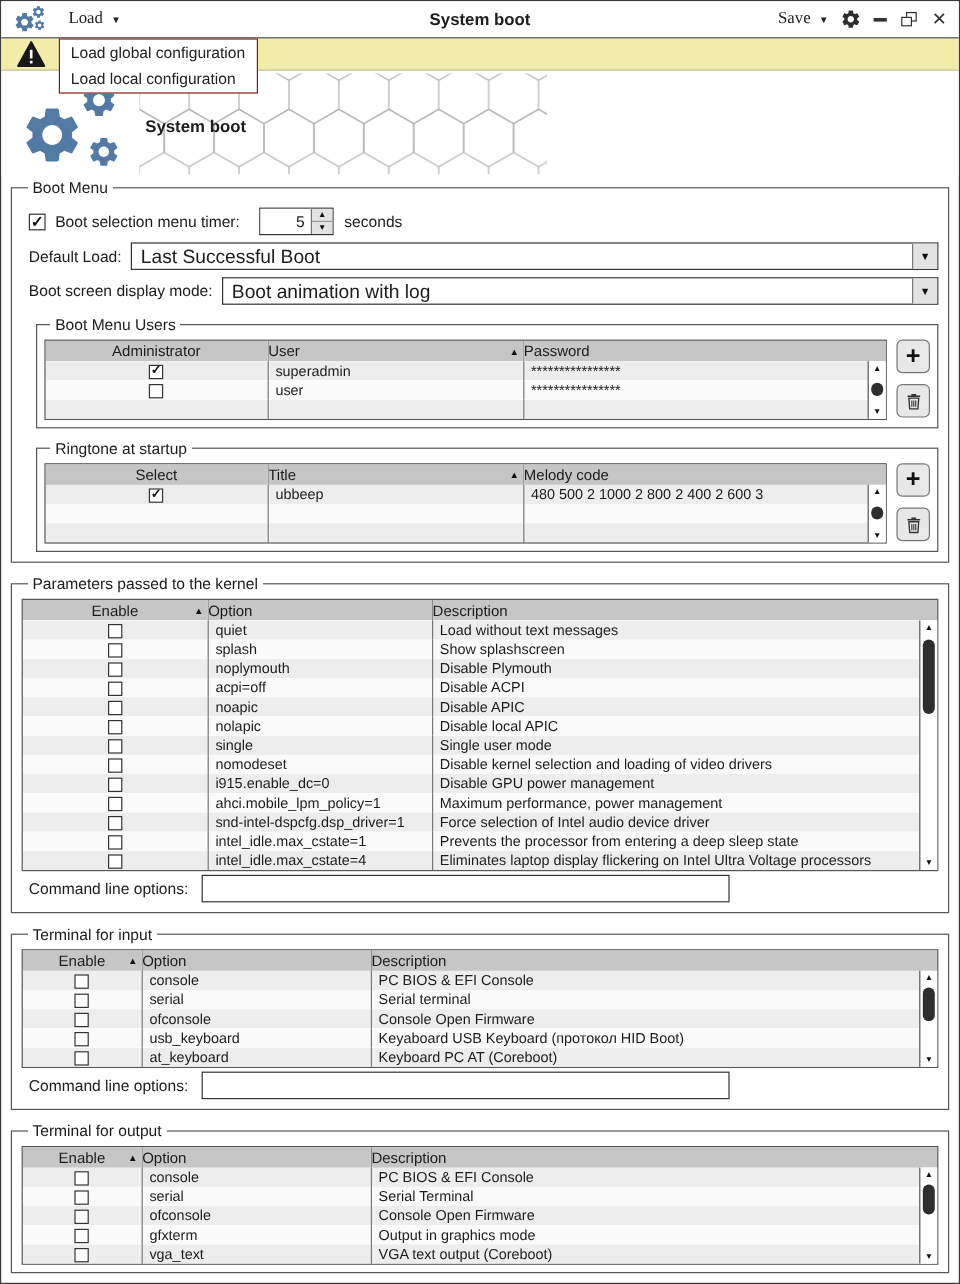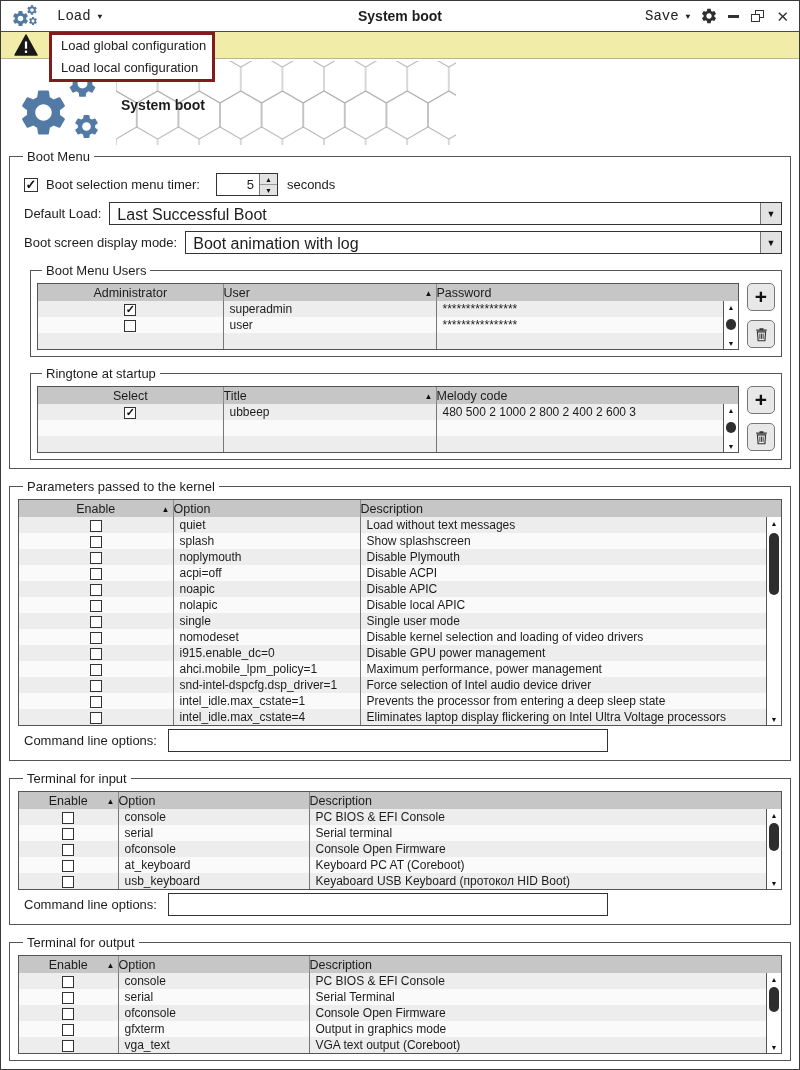--- a/index.html
+++ b/index.html
@@ -4,40 +4,40 @@
 <style>
   * { margin:0; padding:0; box-sizing:border-box; }
   body { background:#888; font-family:"Liberation Sans", sans-serif; }
   .window{ width:800px; height:1070px; background:#fff; border:1px solid #3a3a3a;
            position:relative; overflow:hidden; color:#1c1c1c; font-size:13px; }
 
   
   .titlebar{ height:31px; border-bottom:1px solid #4a4a4a; display:flex; align-items:center;
              padding:0 10px; position:relative; background:#fff; }
   .app-icon{ margin-right:16px; display:flex; }
-  .menu-btn{ background:none; border:none; font-family:Liberation Mono, monospace; font-size:14px; color:#222;
+  .menu-btn{ background:none; border:none; font-family:Liberation Serif, serif; font-size:14px; color:#222;
              display:flex; align-items:center; gap:7px; cursor:default; }
   .dd-arrow{ font-size:8px; color:#222; }
   .tb-title{ position:absolute; left:50%; transform:translateX(-50%); font-weight:bold; font-size:14px; }
   .tb-right{ margin-left:auto; display:flex; align-items:center; gap:10px; }
   .winctl{ display:flex; align-items:center; gap:12px; }
   .win-min .bar{ display:block; width:11px; height:3px; background:#333; }
   .win-max{ position:relative; width:13px; height:12px; display:inline-block; }
   .win-max .sq-b{ position:absolute; right:0; top:0; width:9px; height:8px; border:1.5px solid #333; background:#fff;}
   .win-max .sq-f{ position:absolute; left:0; bottom:0; width:9px; height:8px; border:1.5px solid #333; background:#fff;}
   .win-close{ font-size:15px; color:#333; line-height:1; }
 
   
   .warnbar{ height:27px; background:#f1eda9; border-bottom:1px solid #b9b694; display:flex;
             align-items:center; padding-left:13px; gap:13px; }
   .warn-text{ font-size:13px; color:#222; }
 
   
   .menu-popup{ position:absolute; left:48px; top:31px; width:166px; background:#fff;
-               border:3px solid #7f1d1d; z-index:40; }
+               border:1px solid #7f1d1d; z-index:40; }
   .menu-item{ height:22px; line-height:22px; padding:0 9px; font-size:13px; color:#222; white-space:nowrap; }
 
   
   .logo-row{ position:relative; height:88px; background:#fff; }
   .hexbg{ position:absolute; left:115px; top:2px; }
   .logo-gears{ position:absolute; left:13px; top:6px; }
   .logo-title{ position:absolute; left:120px; top:38px; font-weight:bold; font-size:14px; z-index:2; }
 
   
   fieldset{ border:1px solid #555; margin:0 8px; padding:3px 8px 6px; background:#fff; }
@@ -464,27 +464,27 @@
               <td>serial</td>
               <td>Serial terminal</td>
             </tr>
             <tr>
               <td class="td-check"><span class="cb"></span></td>
               <td>ofconsole</td>
               <td>Console Open Firmware</td>
             </tr>
             <tr>
               <td class="td-check"><span class="cb"></span></td>
+              <td>usb_keyboard</td>
+              <td>Keyaboard USB Keyboard (протокол HID Boot)</td>
+            </tr>
+            <tr>
+              <td class="td-check"><span class="cb"></span></td>
               <td>at_keyboard</td>
               <td>Keyboard PC AT (Coreboot)</td>
-            </tr>
-            <tr>
-              <td class="td-check"><span class="cb"></span></td>
-              <td>usb_keyboard</td>
-              <td>Keyaboard USB Keyboard (протокол HID Boot)</td>
             </tr>
           </tbody>
       </table>
       <div class="vscroll">
         <div class="sb-btn">▲</div>
         <div class="sb-track">
             <div class="sb-thumb" style="top:3%;height:50%;"></div>
           </div>
         <div class="sb-btn">▼</div>
       </div>

